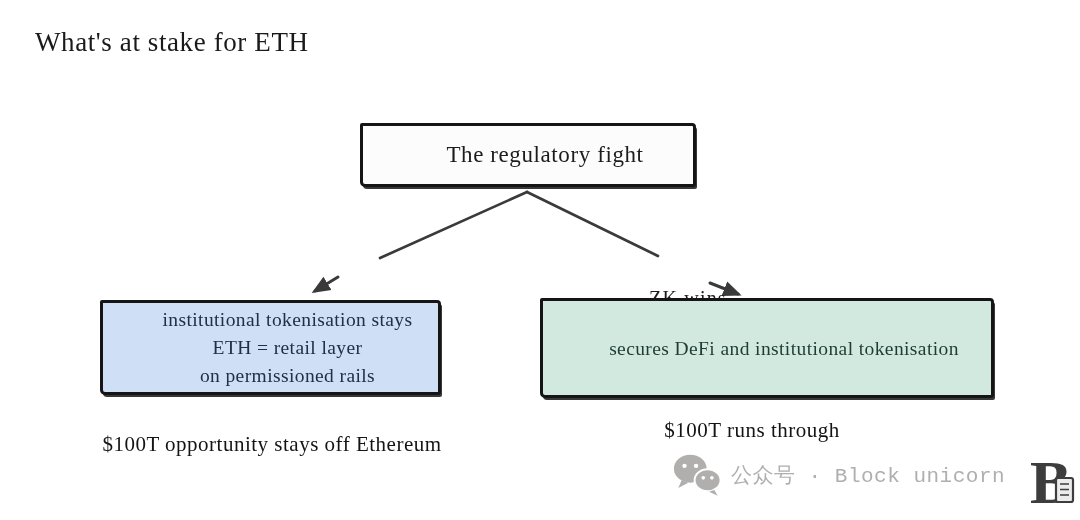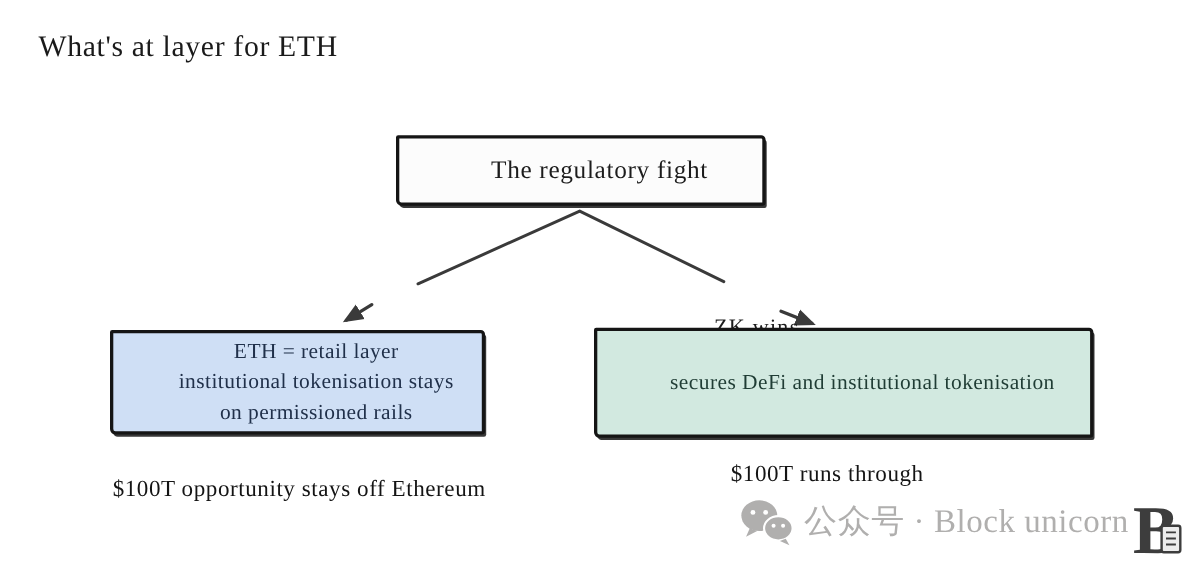--- a/index.html
+++ b/index.html
@@ -43,53 +43,53 @@
     position:absolute;font-size:21px;color:#141414;text-align:center;letter-spacing:.5px;
     z-index:3;
   }
   .caption.left{left:82px;top:432px;width:380px;}
   .caption.right{left:653px;top:416px;width:198px;line-height:29px;}
   .watermark{
     position:absolute;left:672px;top:452px;display:flex;align-items:center;
     color:var(--watermark-gray,#b0afae);z-index:1;
   }
   .watermark-text{
-    font-family:Liberation Serif, serif;font-size:30px;margin-left:9px;
+    font-family:Liberation Mono, monospace;font-size:21px;margin-left:9px;
     white-space:nowrap;letter-spacing:.5px;
   }
   .brand-logo{position:absolute;left:1030px;top:450px;z-index:4;}
 </style>
 </head>
 <body>
 
 <div class="stage">
 
-  <h1 class="title">What's at layer for ETH</h1>
+  <h1 class="title">What's at stake for ETH</h1>
 
   <svg class="connectors" viewBox="0 0 1080 520" aria-hidden="true">
     <defs>
       <marker id="ah" viewBox="0 0 10 10" refX="7.5" refY="5" markerWidth="6.5" markerHeight="6.5" orient="auto-start-reverse">
         <path d="M0,1 L9.5,5 L0,9 z" fill="#3a3a3a"></path>
       </marker>
     </defs>
     <path d="M527 192 L380 258" stroke="#3a3a3a" stroke-width="2.7" fill="none" stroke-linecap="round"></path>
     <path d="M527 192 L658 256" stroke="#3a3a3a" stroke-width="2.7" fill="none" stroke-linecap="round"></path>
     <path d="M338 277 L315 291" stroke="#3a3a3a" stroke-width="3" fill="none" stroke-linecap="round" marker-end="url(#ah)"></path>
     <path d="M710 283 L738 294" stroke="#3a3a3a" stroke-width="3" fill="none" stroke-linecap="round" marker-end="url(#ah)"></path>
   </svg>
 
   <div class="box root-box">
     <span>The regulatory fight</span>
   </div>
 
   <div class="branch-label right">ZK wins</div>
 
   <div class="box left-box">
+    <div>institutional tokenisation stays</div>
     <div>ETH = retail layer</div>
-    <div>institutional tokenisation stays</div>
     <div>on permissioned rails</div>
   </div>
 
   <div class="box right-box">
     <div>secures DeFi and institutional tokenisation</div>
   </div>
 
   <div class="caption left">$100T opportunity stays off Ethereum</div>
   <div class="caption right">
     <div>$100T runs through</div>

